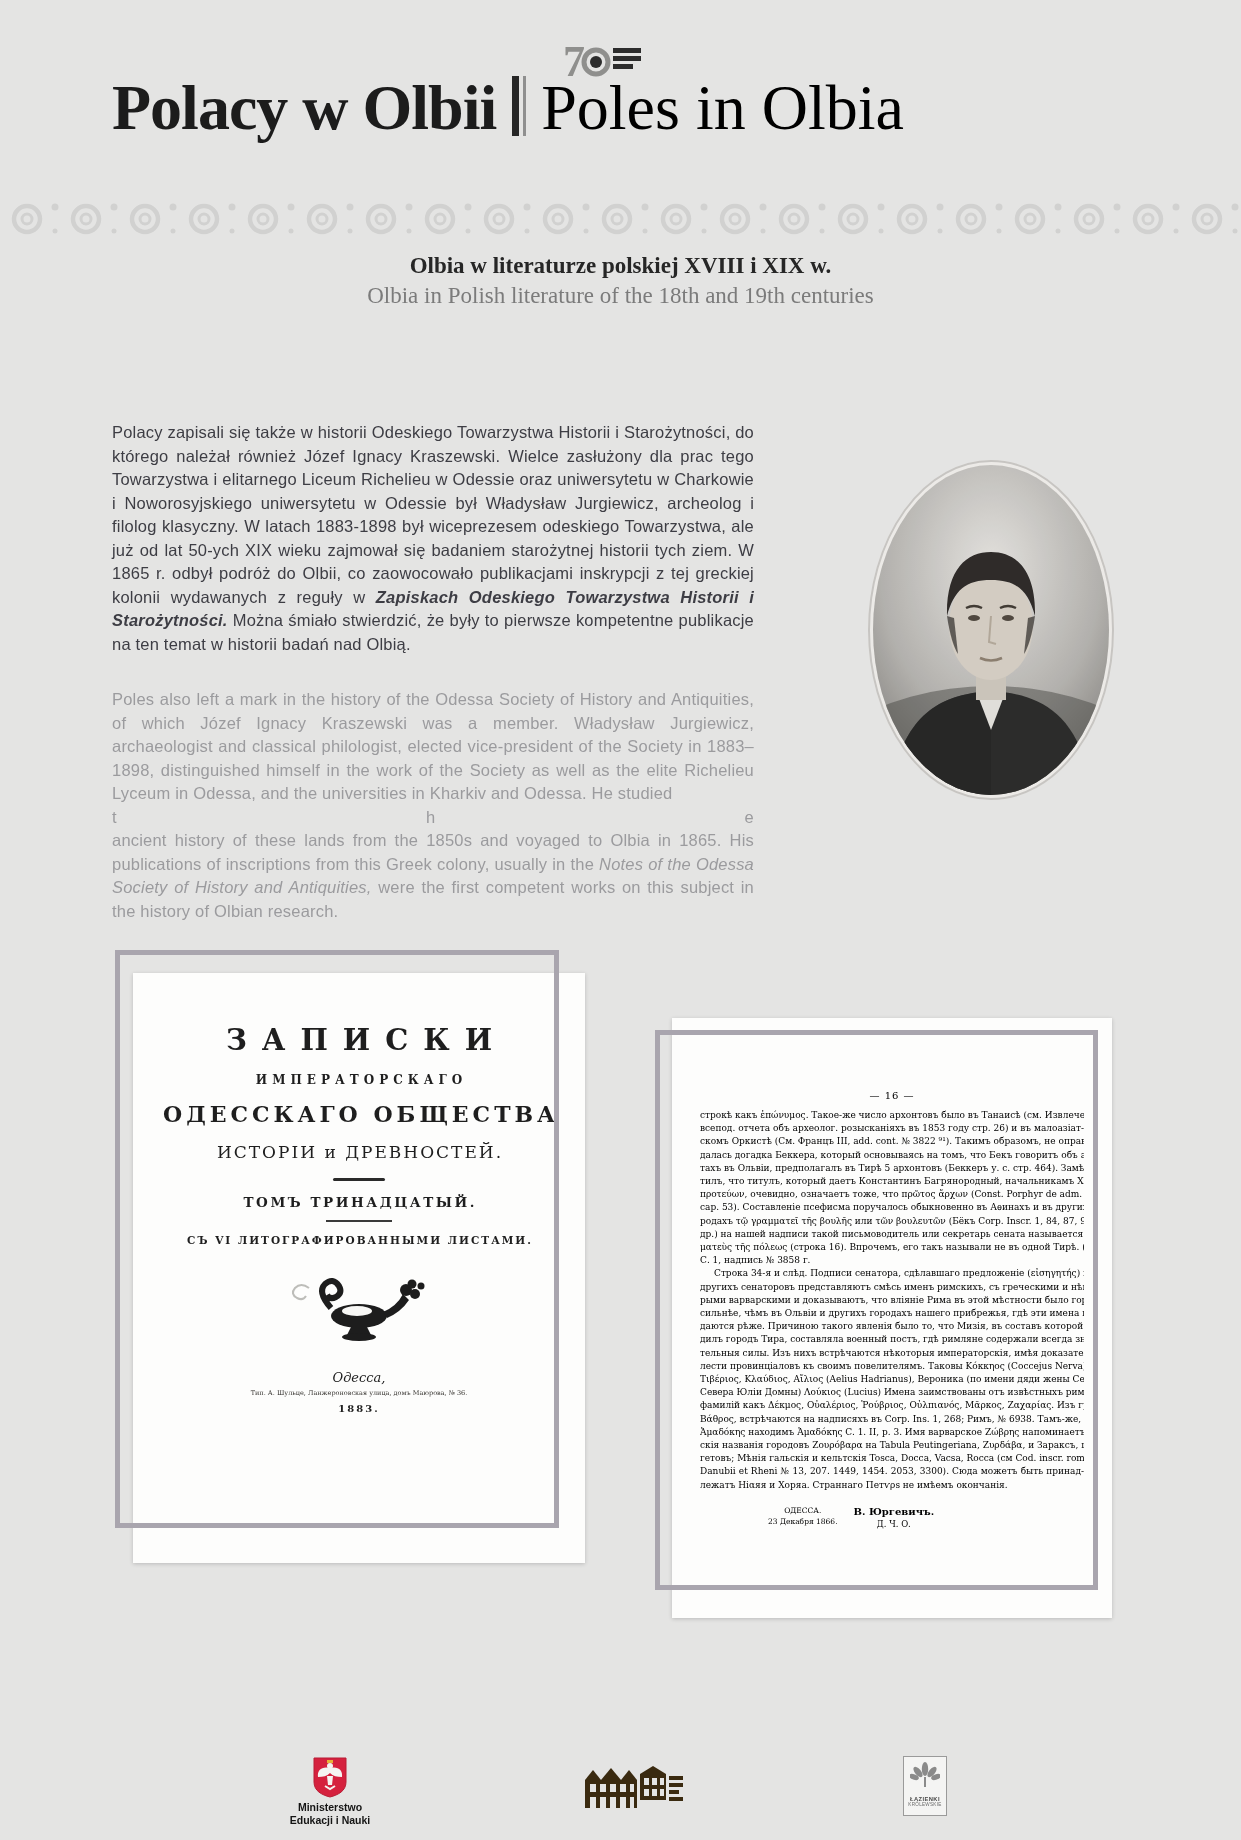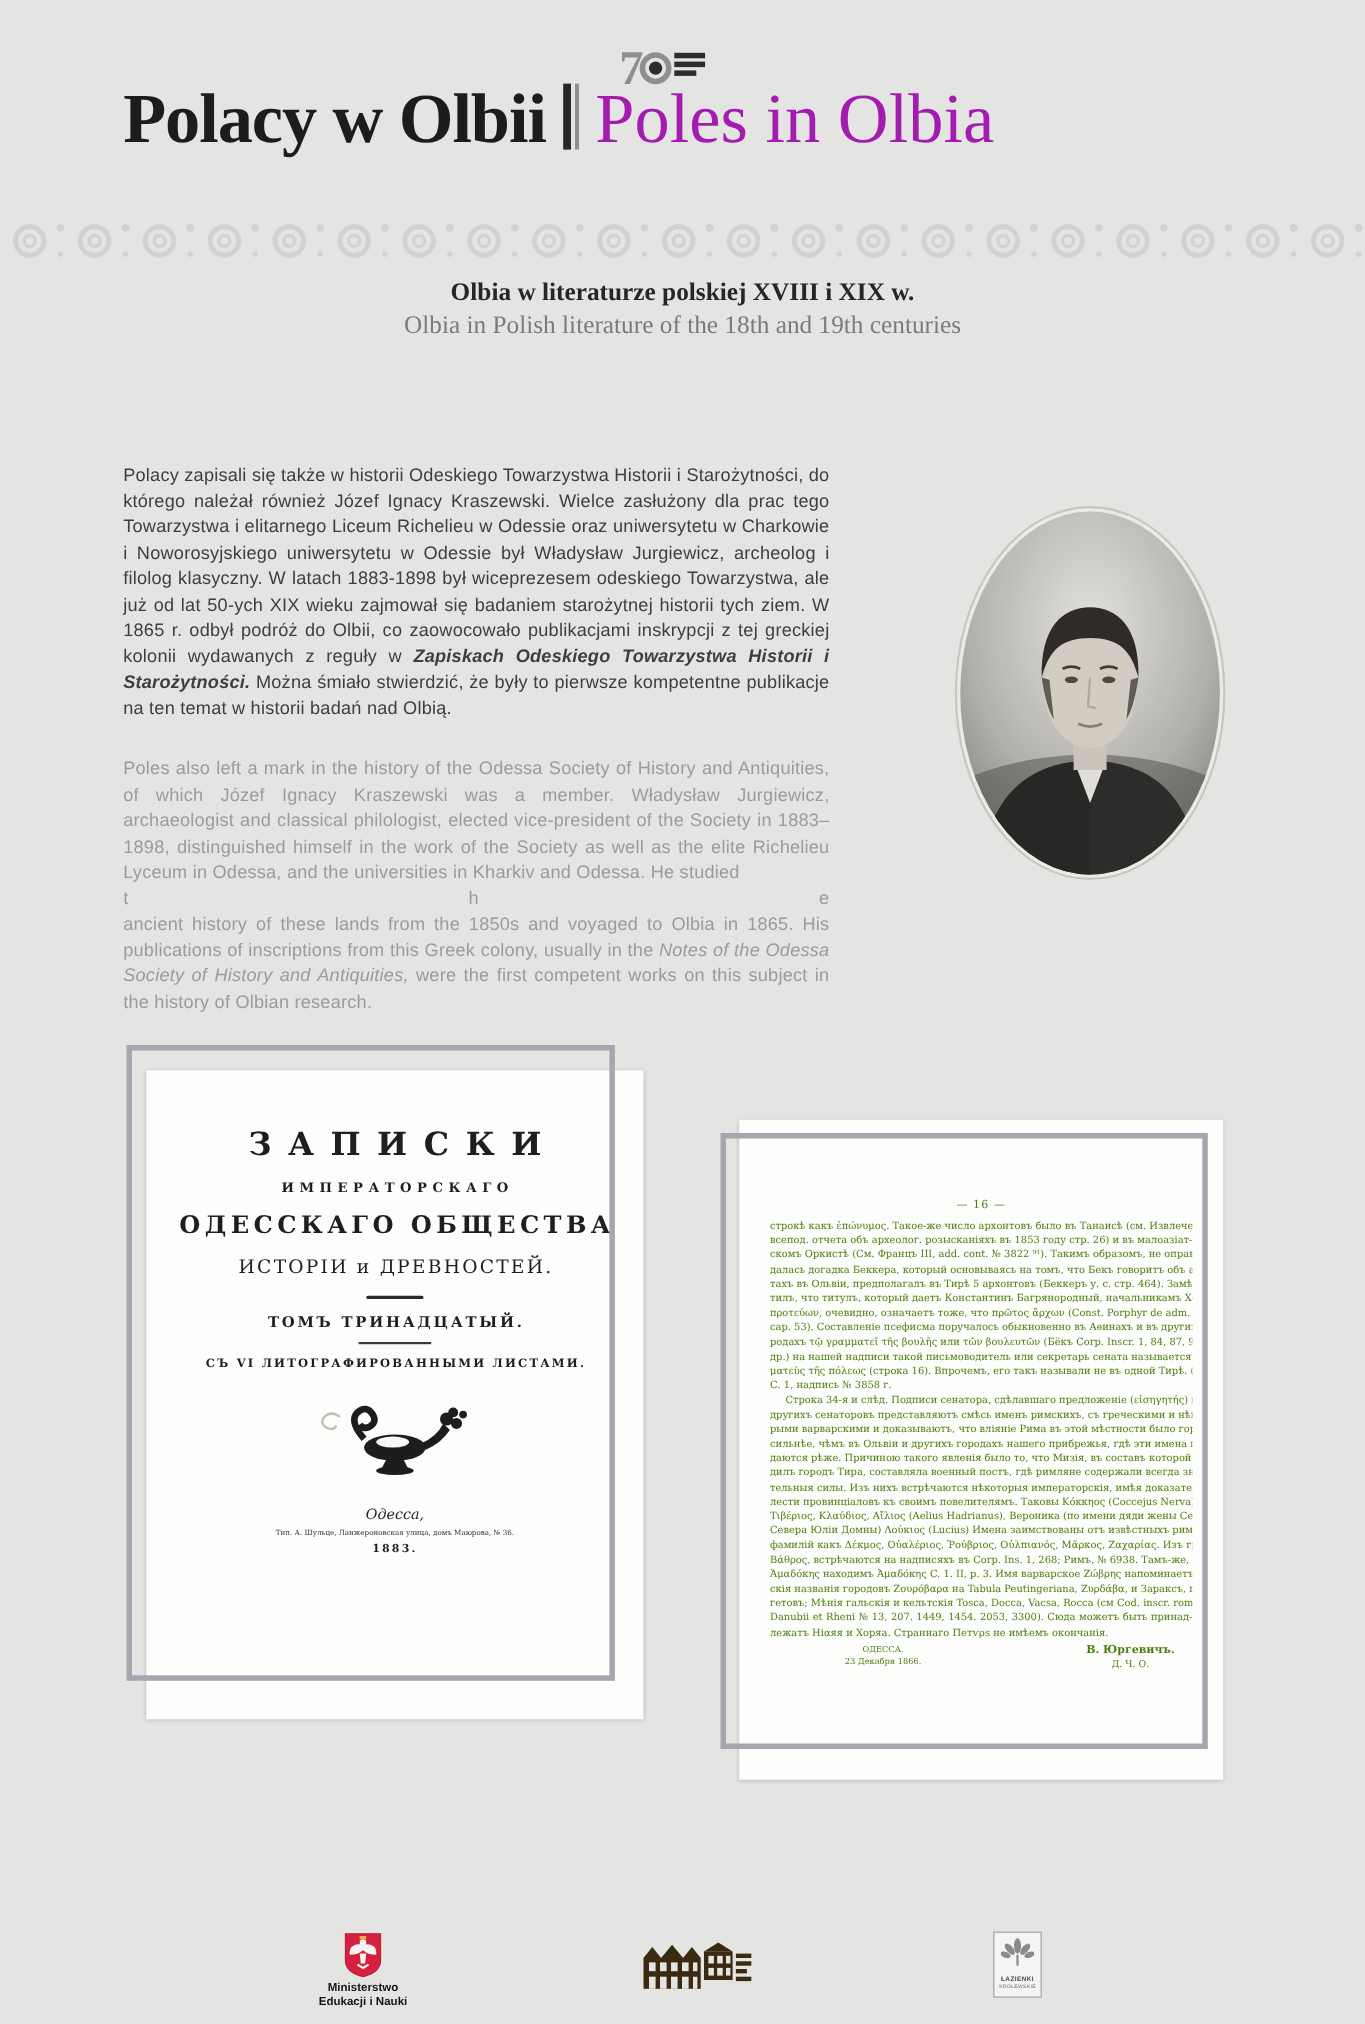--- a/index.html
+++ b/index.html
@@ -6,21 +6,21 @@
   #poster{position:relative;width:1241px;height:1840px;background:#e4e4e3;overflow:hidden;
           font-family:"Liberation Sans","DejaVu Sans",sans-serif;}
 
   
   .logo70{position:absolute;left:563px;top:36px;width:86px;height:48px;}
   .title{position:absolute;left:112px;top:74px;display:flex;align-items:center;white-space:nowrap;
          font-family:"Liberation Serif","DejaVu Serif",serif;font-size:64px;line-height:1.05;}
   .title .t-pl{font-weight:bold;color:#1c1c1c;letter-spacing:-1px;}
   .title .t-div{display:inline-block;width:15px;height:60px;margin:0 14px 4px 16px;
     background:linear-gradient(90deg,#262626 0 7px,transparent 7px 11px,#8f8f8f 11px 14px,transparent 14px);}
-  .title .t-en{font-weight:normal;color:#a21caf;}
+  .title .t-en{font-weight:normal;color:#000000;}
 
   .waveband{position:absolute;left:0;top:199px;width:1241px;height:38px;}
 
   .heads{position:absolute;left:0;top:251px;width:1241px;text-align:center;
          font-family:"Liberation Serif","DejaVu Serif",serif;font-size:23px;line-height:30px;}
   .heads .h-pl{color:#262626;font-weight:600;}
   .heads .h-en{color:#7b7b7b;}
 
   
   .para{position:absolute;left:112px;width:642px;text-align:justify;letter-spacing:.2px;}
@@ -33,42 +33,42 @@
   
   .portrait{position:absolute;left:866px;top:458px;width:250px;height:344px;}
 
   
   .frame{position:absolute;border:5px solid #a9a5ae;background:transparent;z-index:3;pointer-events:none;}
   .frame-book{left:115px;top:950px;width:434px;height:568px;}
   .frame-scan{left:655px;top:1030px;width:433px;height:550px;}
   .page{position:absolute;background:#fdfdfc;z-index:2;box-shadow:0 1px 4px rgba(0,0,0,.18);}
   .page-book{left:133px;top:973px;width:452px;height:590px;text-align:center;color:#1e1e1e;
              font-family:"DejaVu Serif","Liberation Serif",serif;}
-  .page-scan{left:672px;top:1018px;width:440px;height:600px;color:#4d7c0f;
+  .page-scan{left:672px;top:1018px;width:440px;height:600px;color:#000000;
              font-family:"DejaVu Serif","Liberation Serif",serif;}
 
   .bk-main{margin-top:50px;font-size:29px;font-weight:bold;letter-spacing:15px;text-indent:15px;}
   .bk-sub1{margin-top:16px;font-size:12px;font-weight:bold;letter-spacing:5px;text-indent:5px;}
   .bk-sub2{margin-top:14px;font-size:22px;font-weight:bold;letter-spacing:4px;text-indent:4px;}
   .bk-sub3{margin-top:15px;font-size:17px;letter-spacing:2px;text-indent:2px;}
   .bk-orn{width:52px;height:3px;background:#2a2a2a;margin:16px auto 0;border-radius:2px;}
   .bk-vol{margin-top:13px;font-size:13.5px;font-weight:bold;letter-spacing:2.5px;text-indent:2.5px;}
   .bk-rule{width:66px;height:1.5px;background:#3a3a3a;margin:10px auto 0;}
   .bk-plates{margin-top:12px;font-size:10.5px;font-weight:bold;letter-spacing:2px;text-indent:2px;}
   .bk-lamp{margin:22px auto 0;width:160px;height:80px;}
   .bk-city{margin-top:22px;font-size:13px;font-style:italic;}
   .bk-printer{margin-top:4px;font-size:6.5px;color:#33302c;}
   .bk-year{margin-top:6px;font-size:10px;letter-spacing:2px;font-weight:bold;}
 
   .sc-num{margin-top:72px;text-align:center;font-size:10px;letter-spacing:1px;}
   .sc-body{margin:8px 28px 0 28px;font-size:9px;line-height:13.2px;}
   .scanline{text-align:justify;text-align-last:justify;white-space:nowrap;overflow:hidden;}
   .scanline.left{text-align-last:left;}
   .scanline.indent{text-indent:14px;}
-  .sc-footer{display:flex;justify-content:space-between;margin:2px 44px 0 96px;}
+  .sc-footer{display:flex;margin:13px 44px 0 96px;gap:16px;}
   .sc-col{font-size:7.5px;text-align:center;line-height:11px;}
   .sc-sig{font-size:10px;font-weight:bold;text-align:center;line-height:13px;}
   .sc-sig .sub{font-weight:normal;font-size:8.5px;}
 
   
   .f-ministry{position:absolute;left:282px;top:1756px;width:96px;text-align:center;}
   .f-ministry .txt{margin-top:3px;font-size:10.5px;font-weight:bold;color:#141414;line-height:12.5px;}
   .f-building{position:absolute;left:584px;top:1762px;width:102px;height:54px;}
   .f-lazienki{position:absolute;left:903px;top:1756px;width:42px;height:58px;border:1px solid #9a9a9a;
               background:#f4f4f3;text-align:center;}

